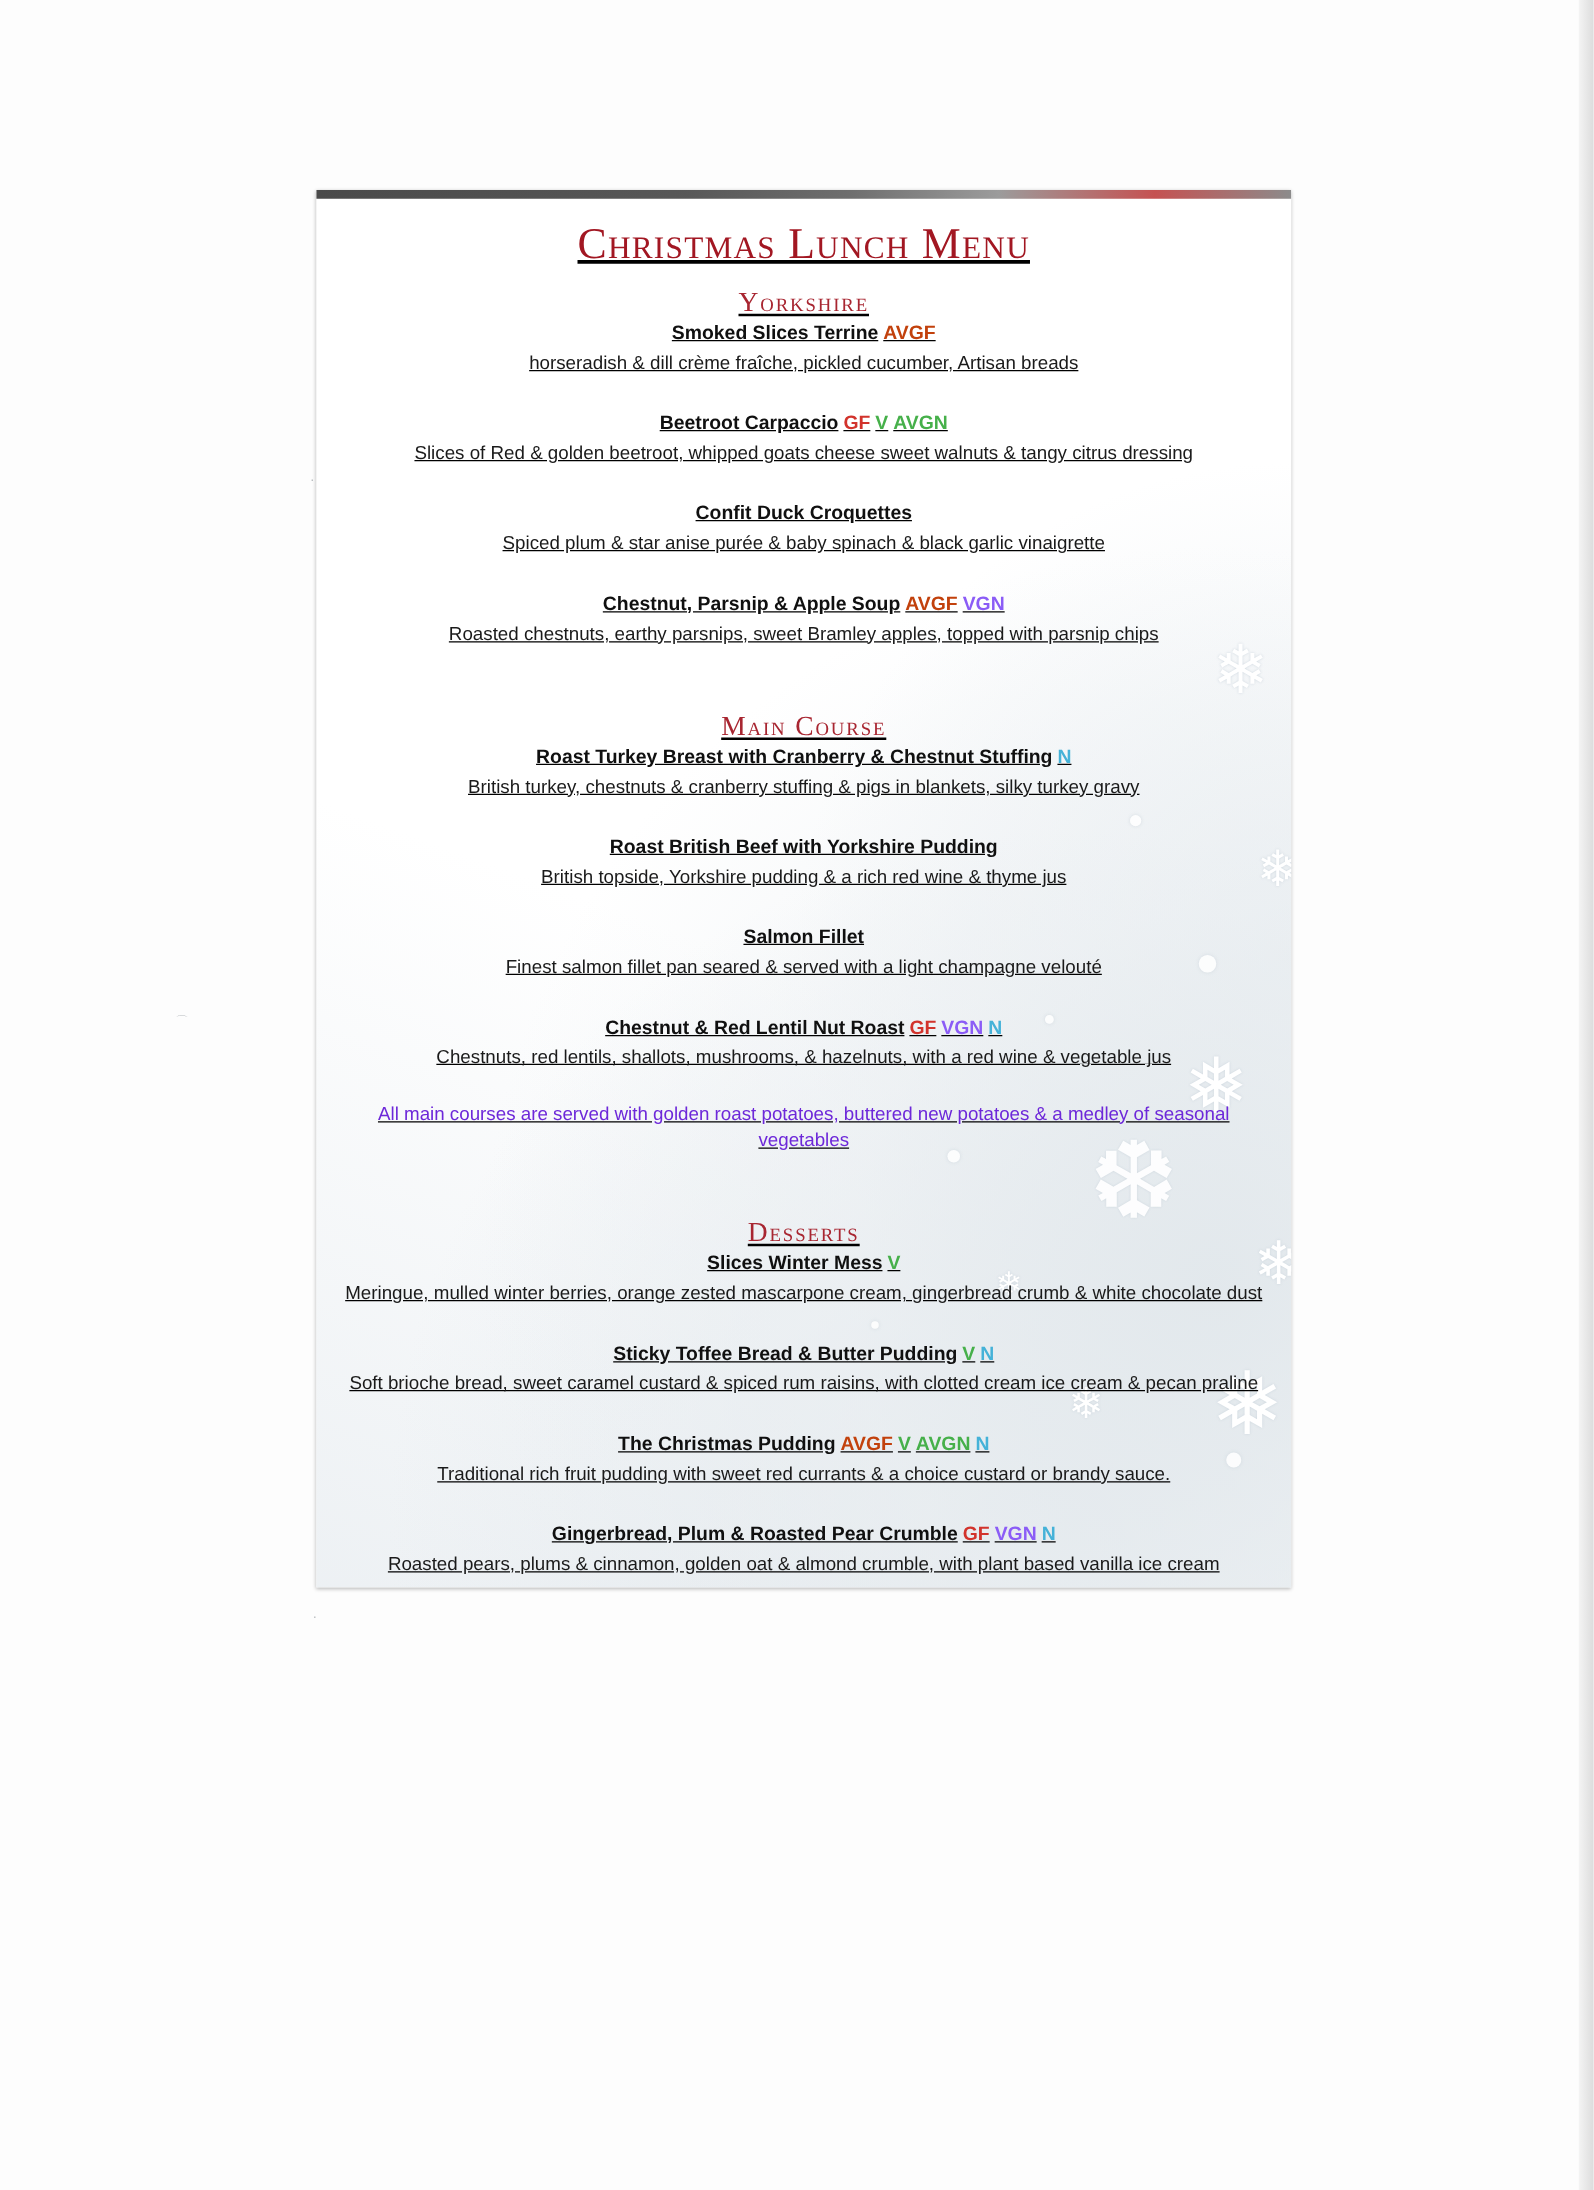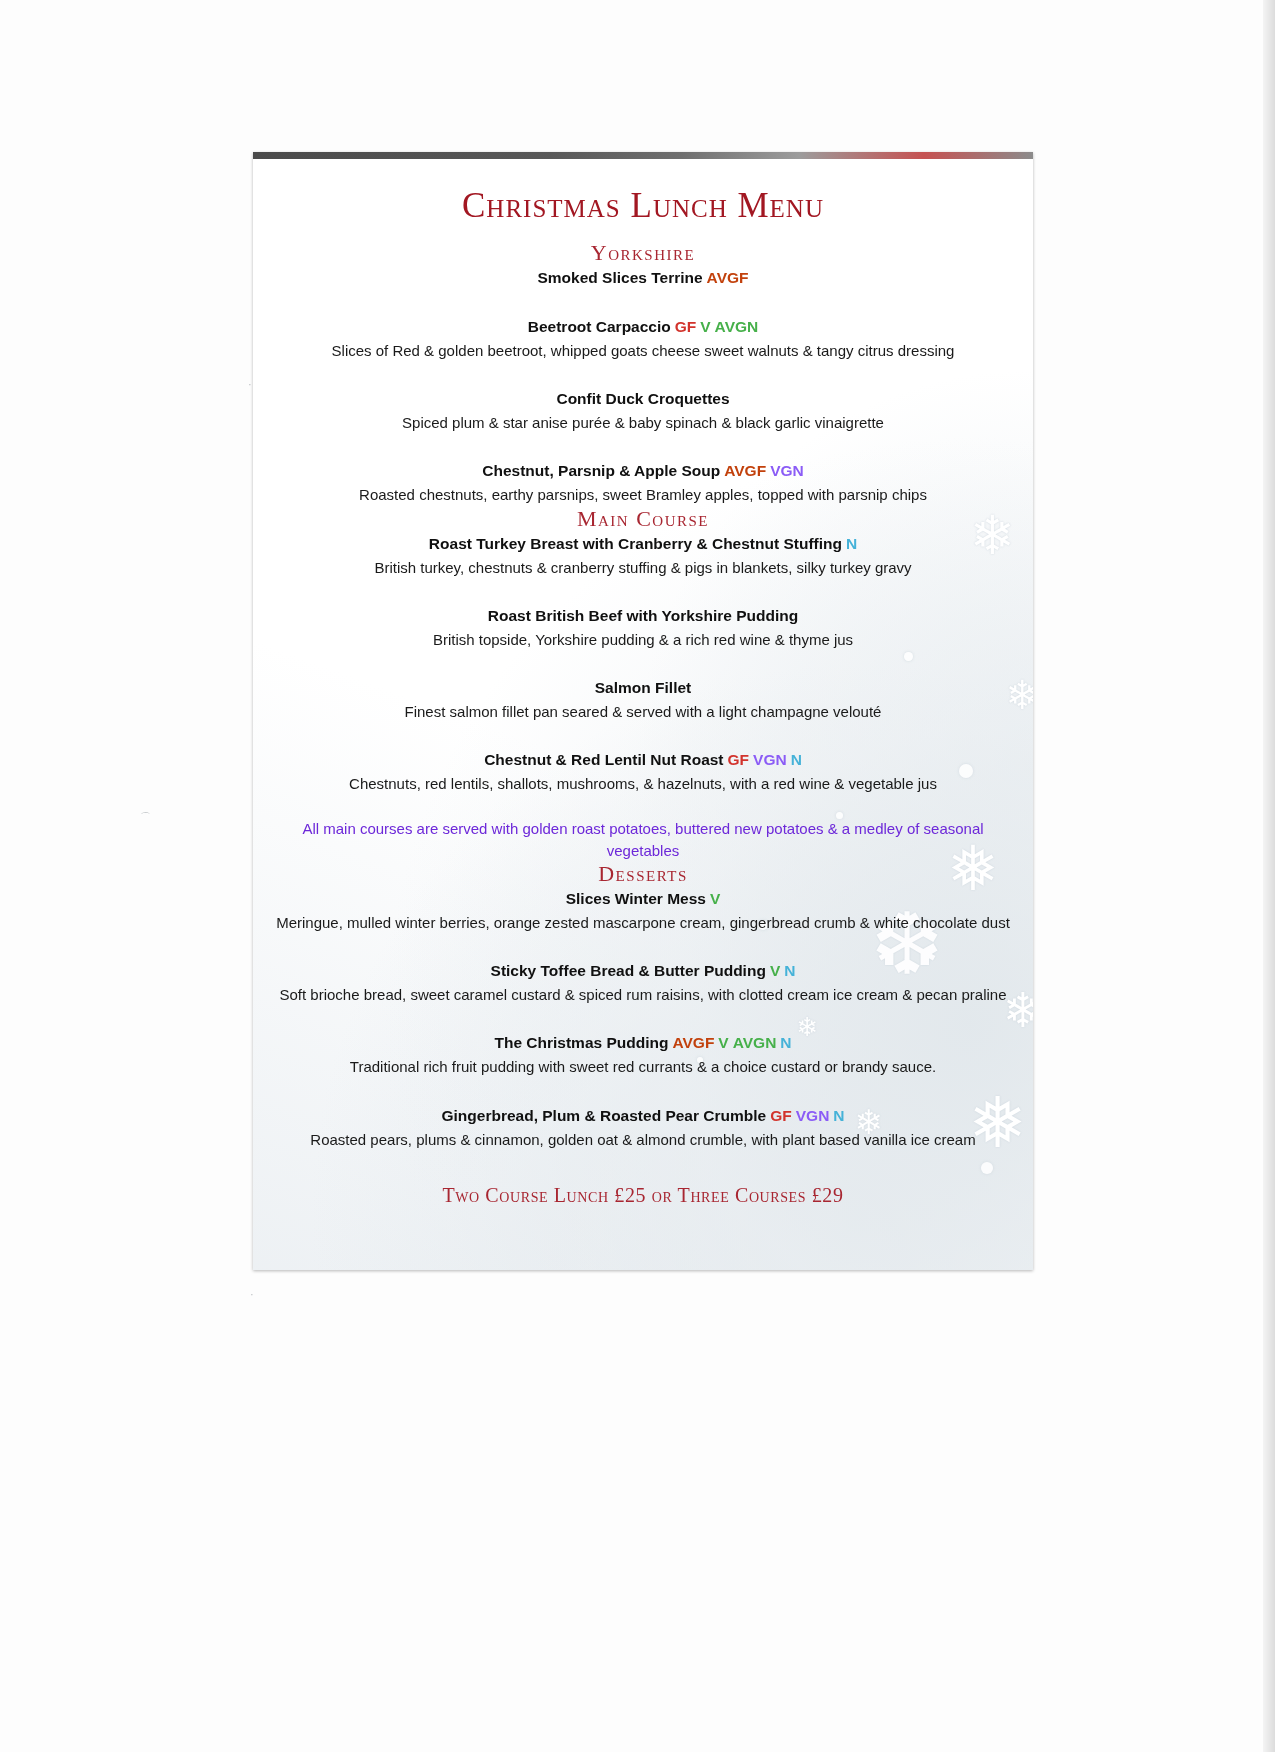--- a/index.html
+++ b/index.html
@@ -69,22 +69,23 @@
     position: absolute;
     border-radius: 50%;
     background: rgba(255,255,255,0.85);
     box-shadow: 0 0 3px rgba(205,214,221,0.8);
     pointer-events: none;
   }
 
   .content {
     position: relative;
     z-index: 5;
-    padding: 34px 18px 0 18px;
+    padding: 23px 18px 0 18px;
     text-align: center;
+    text-decoration: underline;
   }
 
   .menu-title {
     font-family: "Liberation Serif", serif;
     color: #a21722;
     font-size: 35px;
     letter-spacing: 1px;
     font-variant: small-caps;
     margin: 0 0 14px 0;
     font-weight: 400;
@@ -92,21 +93,21 @@
 
   .section-head {
     font-family: "Liberation Serif", serif;
     color: #a82631;
     font-size: 22px;
     font-variant: small-caps;
     letter-spacing: 1.5px;
     margin: 0 0 2px 0;
     font-weight: 400;
   }
-  .section-head.spaced { }
+  .section-head.spaced { margin-top: 50px; }
 
   .dish { margin: 0 0 0 0; }
   .dish + .dish { margin-top: 28px; }
 
   .dish-name {
     font-size: 15.5px;
     font-weight: bold;
     color: #101010;
     line-height: 1.35;
   }
@@ -180,20 +181,21 @@
     <div class="content">
 
       <h1 class="menu-title">Christmas Lunch Menu</h1>
 
       <h2 class="section-head">Yorkshire</h2>
 
       <div class="dish">
         <div class="dish-name">
           <span>Smoked Slices Terrine</span><span class="tag tag-avgf">AVGF</span>
         </div>
+        <div class="dish-desc">horseradish &amp; dill crème fraîche, pickled cucumber, Artisan breads</div>
       </div>
 
       <div class="dish">
         <div class="dish-name">
           <span>Beetroot Carpaccio</span><span class="tag tag-gf">GF</span><span class="tag tag-v">V</span><span class="tag tag-avgn">AVGN</span>
         </div>
         <div class="dish-desc">Slices of Red &amp; golden beetroot, whipped goats cheese sweet walnuts &amp; tangy citrus dressing</div>
       </div>
 
       <div class="dish">

